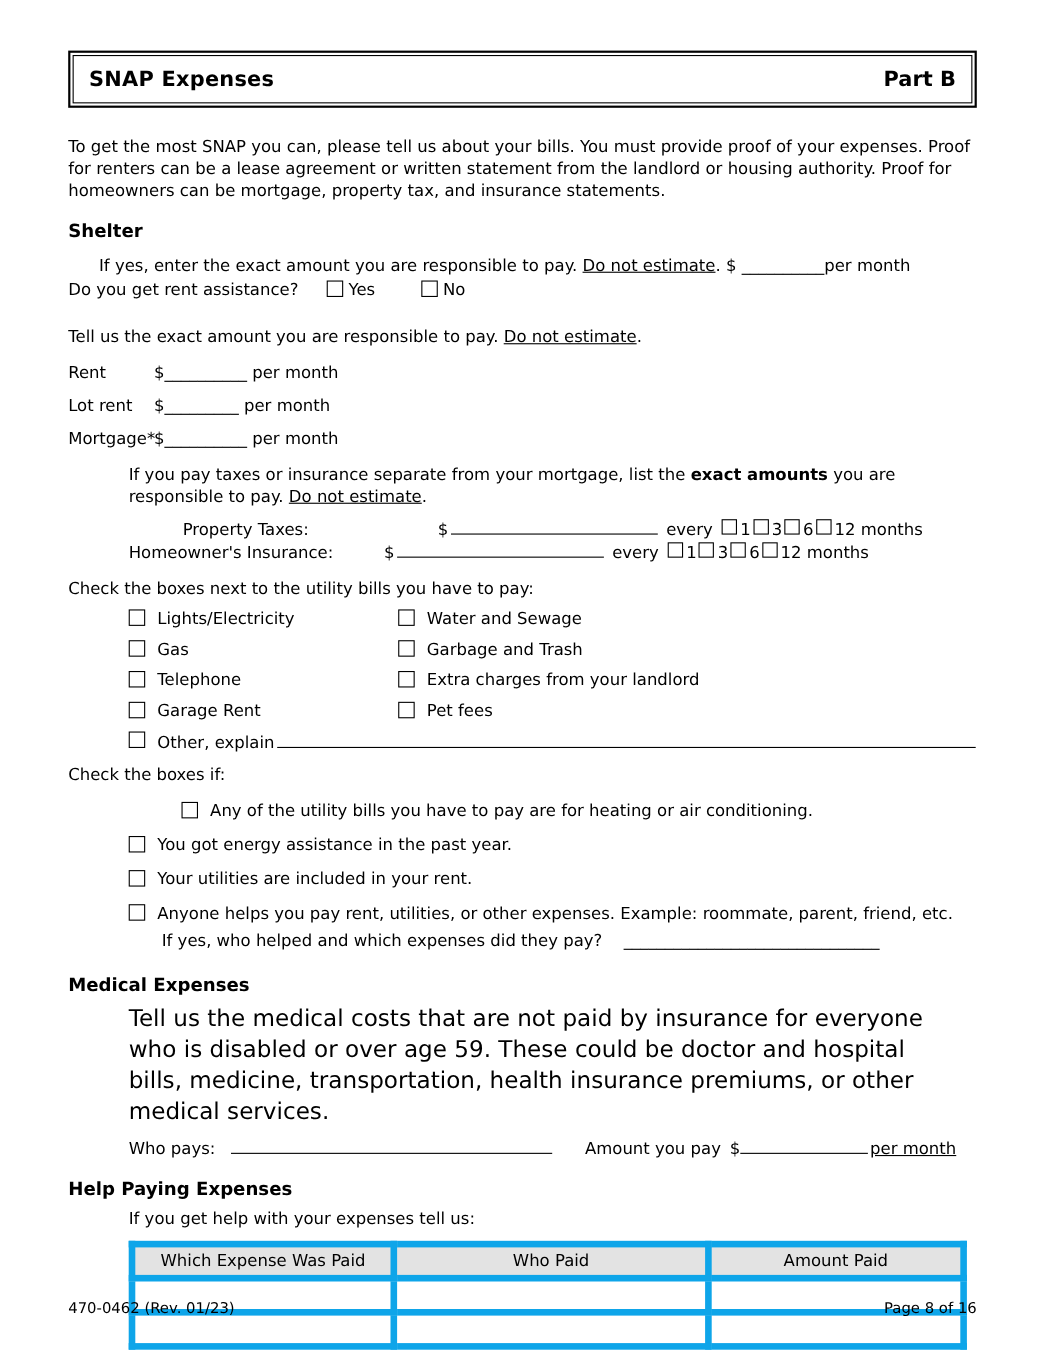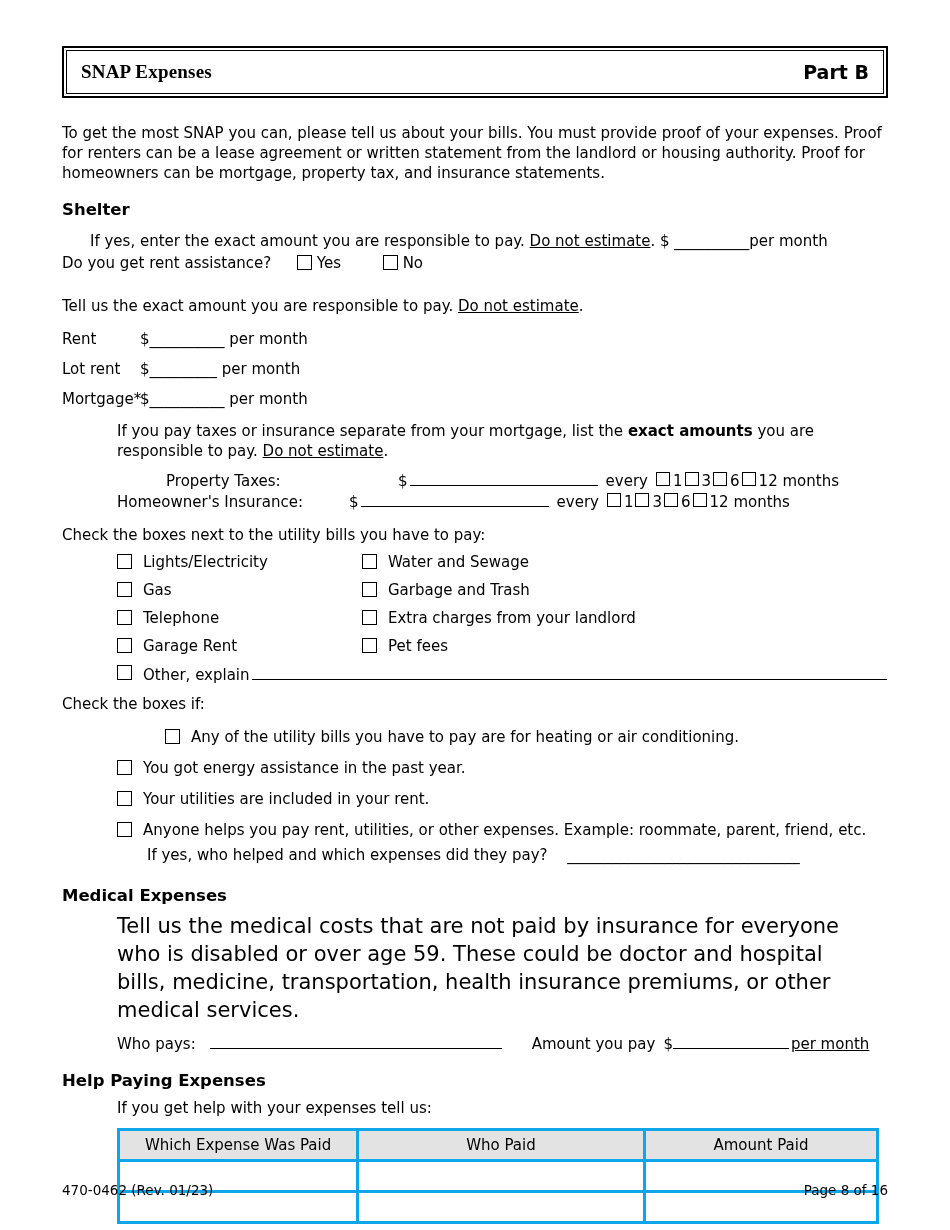--- a/index.html
+++ b/index.html
@@ -30,21 +30,20 @@
     height: 44px;
     display: flex;
     align-items: center;
     justify-content: space-between;
     padding: 0 14px;
   }
   .banner-title {
     font-size: 19px;
     font-weight: bold;
     letter-spacing: .2px;
-    font-family: Liberation Serif, serif;
   }
   .banner-part {
     font-size: 19px;
     font-weight: bold;
   }
 
   
   .intro {
     font-size: 15px;
     line-height: 1.33;
@@ -135,21 +134,21 @@
   }
 
   
   table.paid {
     margin-left: 55px;
     margin-top: 8px;
     border-collapse: collapse;
     width: 762px;
   }
   table.paid th, table.paid td {
-    border: 3px solid #0ea5e9;
+    border: 6px solid #0ea5e9;
     height: 31px;
     font-size: 15px;
     font-weight: normal;
     text-align: center;
   }
   table.paid th { background: #e3e3e3; }
   table.paid col.c1 { width: 240px; }
   table.paid col.c2 { width: 288px; }
   table.paid col.c3 { width: 234px; }
 

